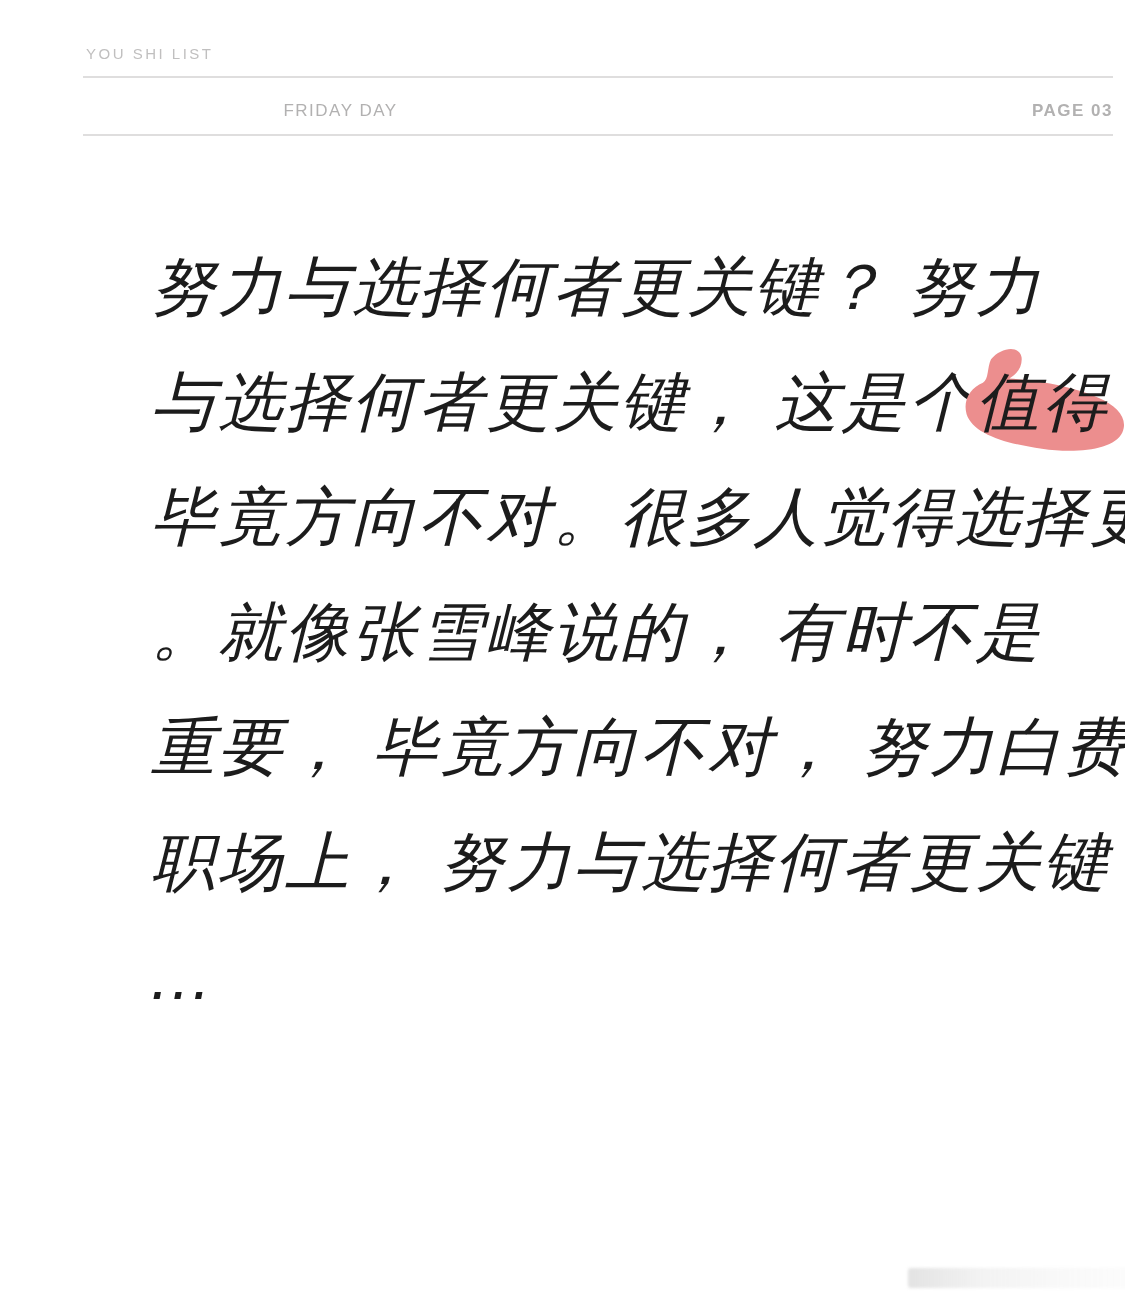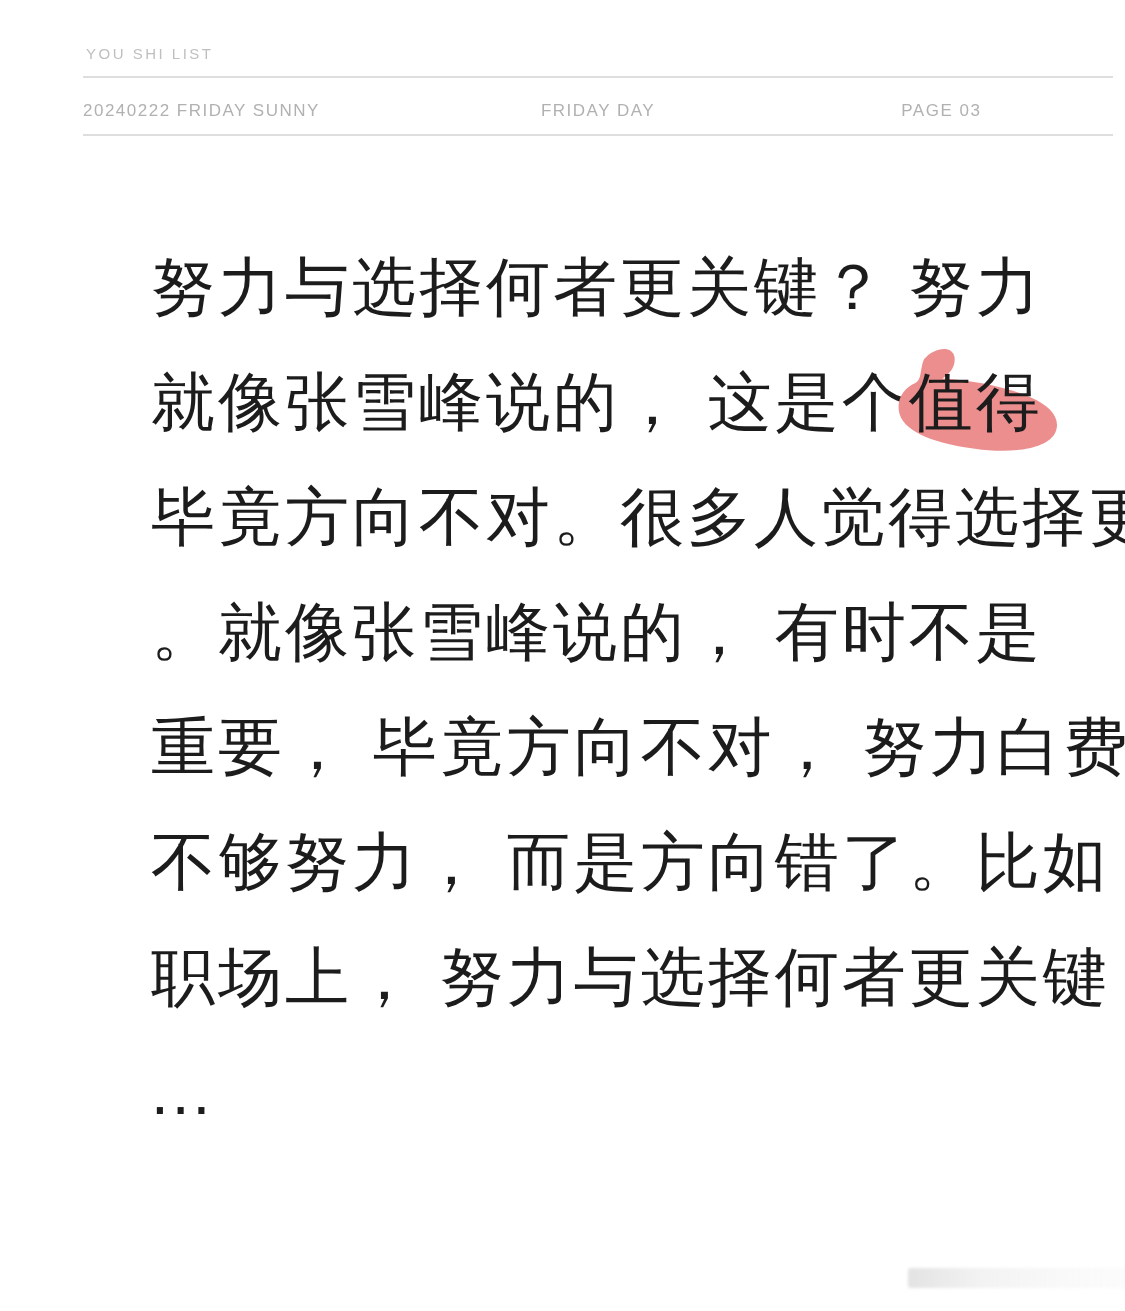--- a/index.html
+++ b/index.html
@@ -39,36 +39,37 @@
     display: flex;
     align-items: baseline;
     font-size: 17px;
     letter-spacing: 1.5px;
     font-weight: 300;
     color: #b2b1b1;
   }
   .meta { flex: 1; white-space: nowrap; }
   .meta-left { text-align: left; }
   .meta-center { text-align: center; }
-  .meta-right { text-align: center; }
+  .meta-right { text-align: right; font-weight: bold; }
   
   .article {
     position: absolute;
     left: 115px;
     top: 230px;
     width: 960px;
   }
   .line {
     height: 115px;
     line-height: 115px;
     font-size: 64px;
     letter-spacing: 3px;
     font-weight: 300;
     color: #1c1c1c;
     white-space: nowrap;
+    font-style: italic;
   }
   
   .hl {
     position: relative;
     z-index: 0;
     display: inline-block;
   }
   .hl-blob {
     position: absolute;
     left: -14px;
@@ -96,39 +97,37 @@
   }
 </style>
 </head>
 <body>
 
 <div class="page">
 
   <div class="brand">YOU SHI LIST</div>
   <div class="rule rule-top"></div>
   <div class="meta-row">
-    <div class="meta meta-left">20240222 FRIDAY SUNNY</div>
     <div class="meta meta-center">FRIDAY DAY</div>
     <div class="meta meta-right">PAGE 03</div>
   </div>
   <div class="rule rule-bottom"></div>
 
   <div class="article">
     <div class="line">努力与选择何者更关键？ 努力</div>
 
-    <div class="line"><span>就像张雪峰说的， 这是个</span><span class="hl"><svg class="hl-blob" viewBox="0 0 164 112" xmlns="http://www.w3.org/2000/svg">
+    <div class="line"><span>与选择何者更关键， 这是个</span><span class="hl"><svg class="hl-blob" viewBox="0 0 164 112" xmlns="http://www.w3.org/2000/svg">
             <path d="M28,12 C38,0 56,-2 58,10 C59,19 54,26 46,31
                C78,33 112,40 134,50 C152,58 163,70 157,84
                C149,101 112,105 78,100 C42,95 10,85 4,66
                C0,52 8,40 20,35 C26,32 24,20 28,12 Z" fill="#ec8e8e"></path>
           </svg><span class="hl-text">值得</span></span></div>
 
     <div class="line">毕竟方向不对。很多人觉得选择更</div>
     <div class="line">。就像张雪峰说的， 有时不是</div>
     <div class="line">重要， 毕竟方向不对， 努力白费</div>
-    <div class="line">不够努力， 而是方向错了。比如</div>
     <div class="line">职场上， 努力与选择何者更关键</div>
     <div class="line">...</div>
   </div>
 
   <div class="watermark"></div>
 
 </div>
 
 </body></html>

